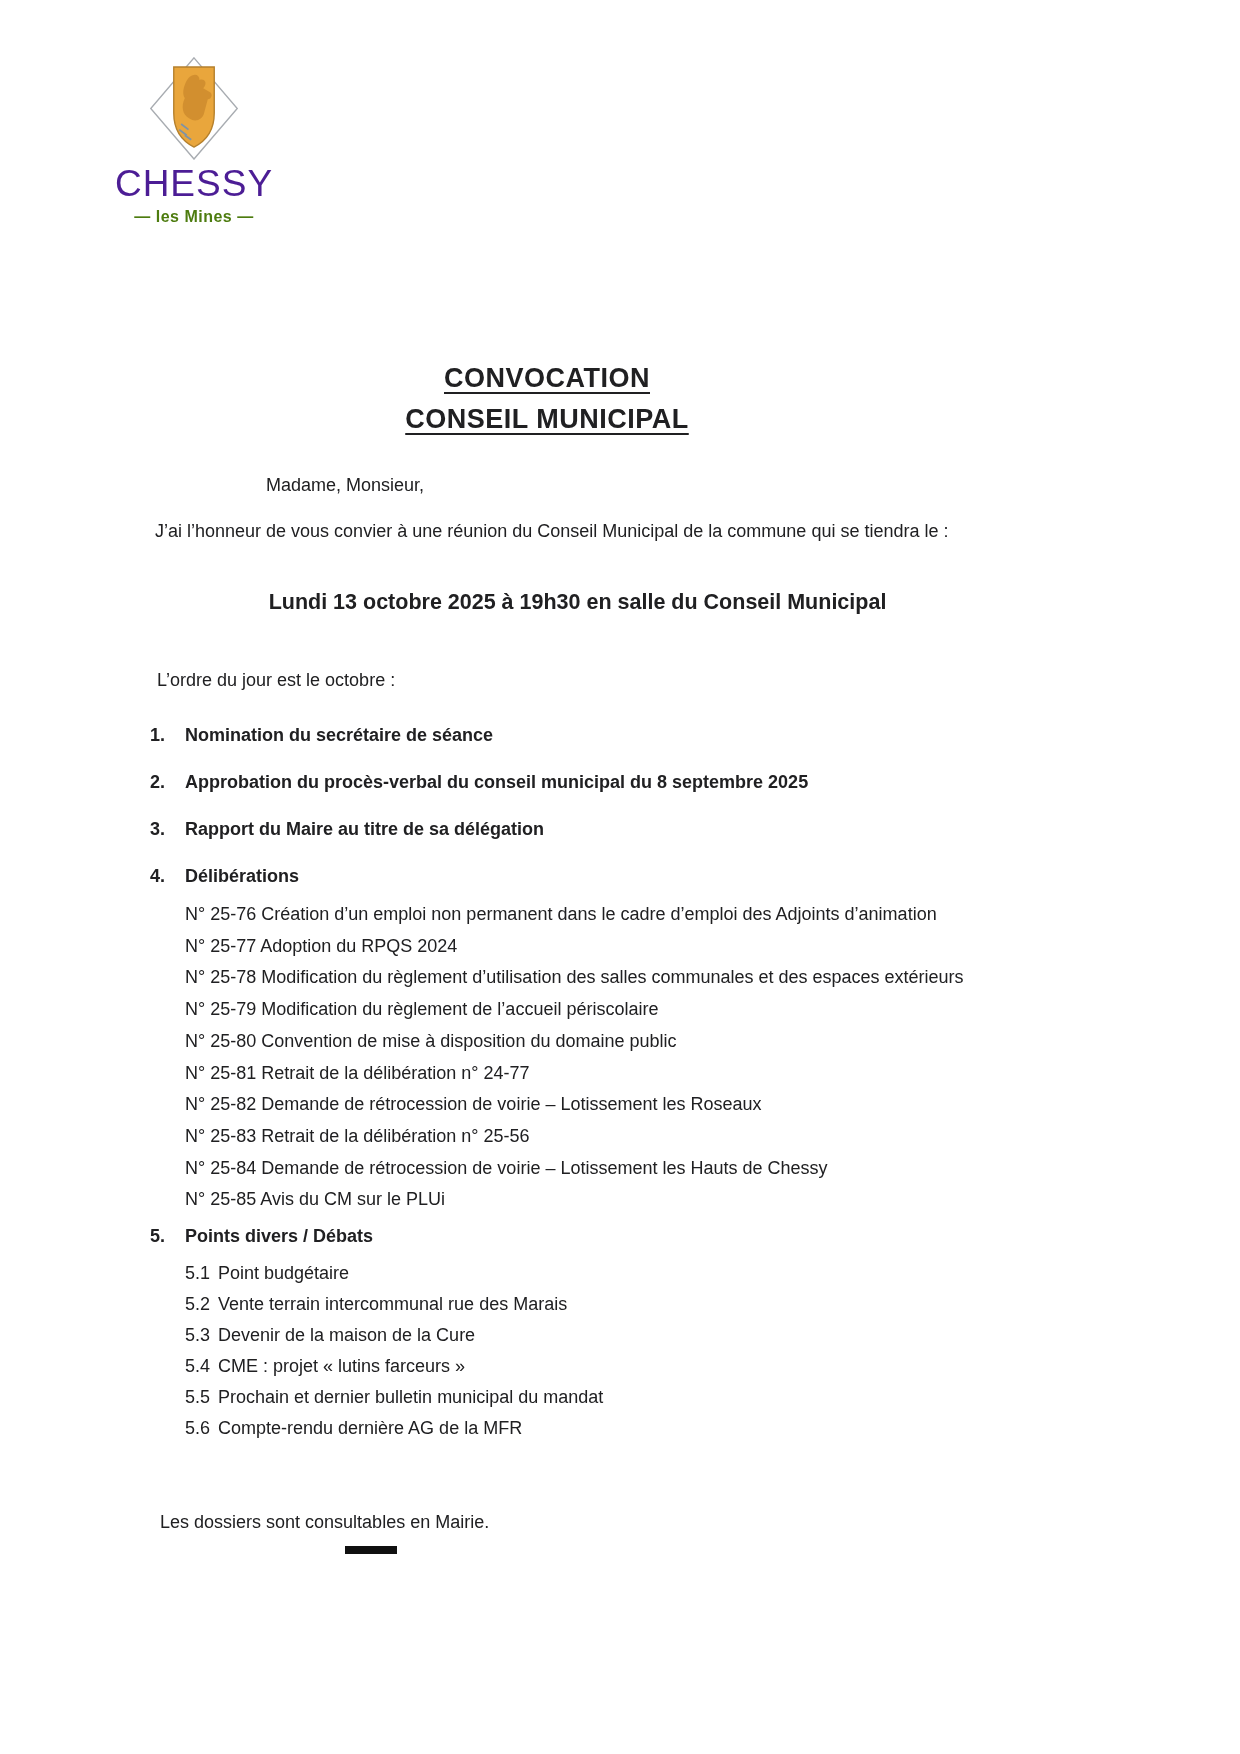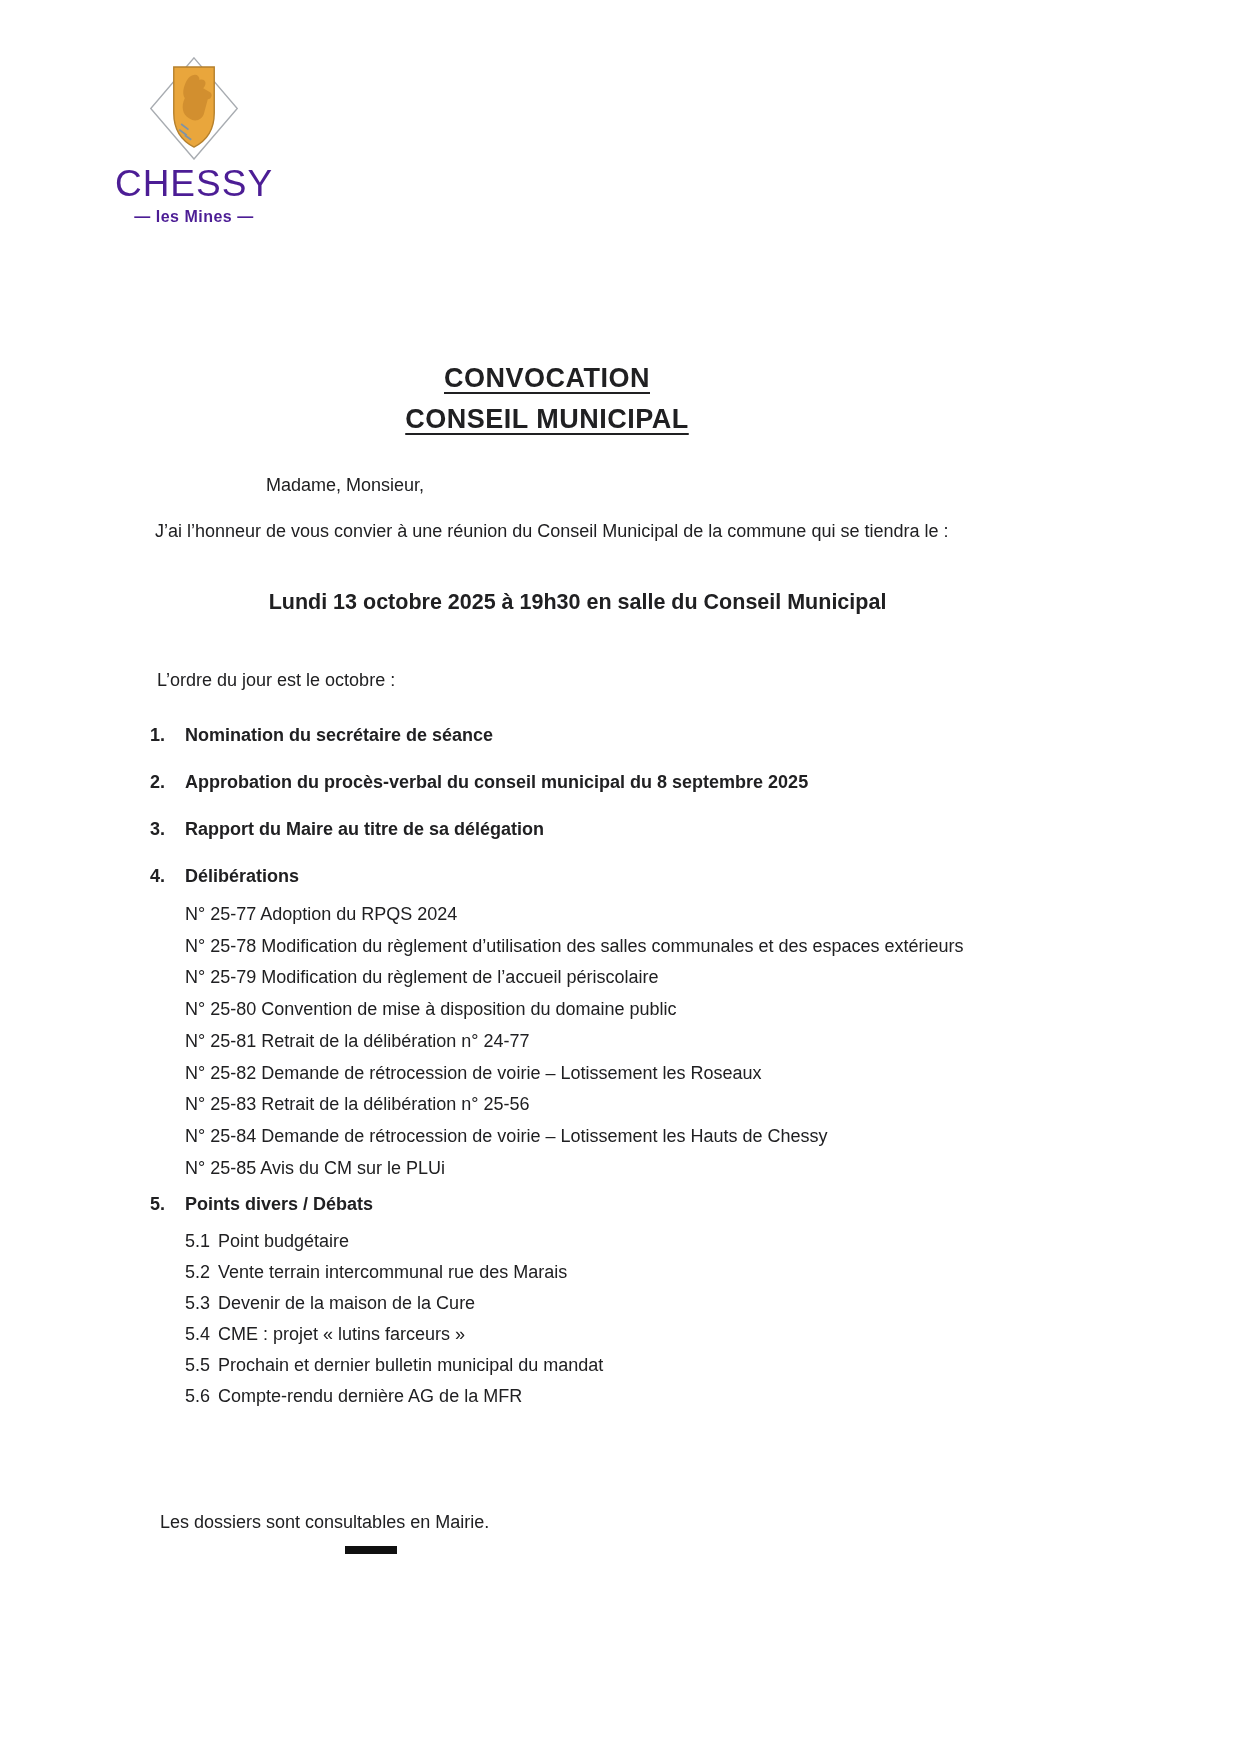--- a/index.html
+++ b/index.html
@@ -11,21 +11,21 @@
     background:#ffffff;
     font-family:"Liberation Sans", sans-serif;
     color:#202022;
     overflow:hidden;
   }
 
   
   .logo { position:absolute; left:104px; top:56px; width:180px; text-align:center; }
   .crest { display:block; margin:0 auto 4px auto; }
   .logo-name { font-size:37px; font-weight:400; color:#4c1d95; letter-spacing:1px; line-height:1.1; }
-  .logo-sub  { font-size:16px; font-weight:700; color:#4c1d95; margin-top:3px; letter-spacing:0.5px; }
+  .logo-sub  { font-size:16px; font-weight:700; color:#4d7c0f; margin-top:3px; letter-spacing:0.5px; }
 
   
   .recipient { position:absolute; top:284px; left:0; right:212px; text-align:right; font-size:18px; }
 
   .titles { position:absolute; top:358px; left:0; width:1082px; text-align:center;
             font-weight:700; font-size:27px; line-height:41px; letter-spacing:0.5px;padding-left:12px; }
   .titles .t { text-decoration:underline; text-decoration-thickness:2px; text-underline-offset:5px; }
 
   .salutation { position:absolute; left:222px; top:475px; font-size:18px;margin-left:44px; }
   .intro { position:absolute; left:155px; top:521px; width:920px; font-size:18px; white-space:nowrap; }
@@ -102,20 +102,21 @@
         <span>Rapport du Maire au titre de sa délégation</span>
       </div>
     </div>
 
     <div class="a-item no-gap">
       <div class="a-head">
         <span class="a-num">4.</span>
         <span>Délibérations</span>
       </div>
       <div class="sublist4">
+        <div class="s-item">N° 25-76 Création d’un emploi non permanent dans le cadre d’emploi des Adjoints d’animation</div>
         <div class="s-item">N° 25-77 Adoption du RPQS 2024</div>
         <div class="s-item">N° 25-78 Modification du règlement d’utilisation des salles communales et des espaces extérieurs</div>
         <div class="s-item">N° 25-79 Modification du règlement de l’accueil périscolaire</div>
         <div class="s-item">N° 25-80 Convention de mise à disposition du domaine public</div>
         <div class="s-item">N° 25-81 Retrait de la délibération n° 24-77</div>
         <div class="s-item">N° 25-82 Demande de rétrocession de voirie – Lotissement les Roseaux</div>
         <div class="s-item">N° 25-83 Retrait de la délibération n° 25-56</div>
         <div class="s-item">N° 25-84 Demande de rétrocession de voirie – Lotissement les Hauts de Chessy</div>
         <div class="s-item">N° 25-85 Avis du CM sur le PLUi</div>
       </div>

